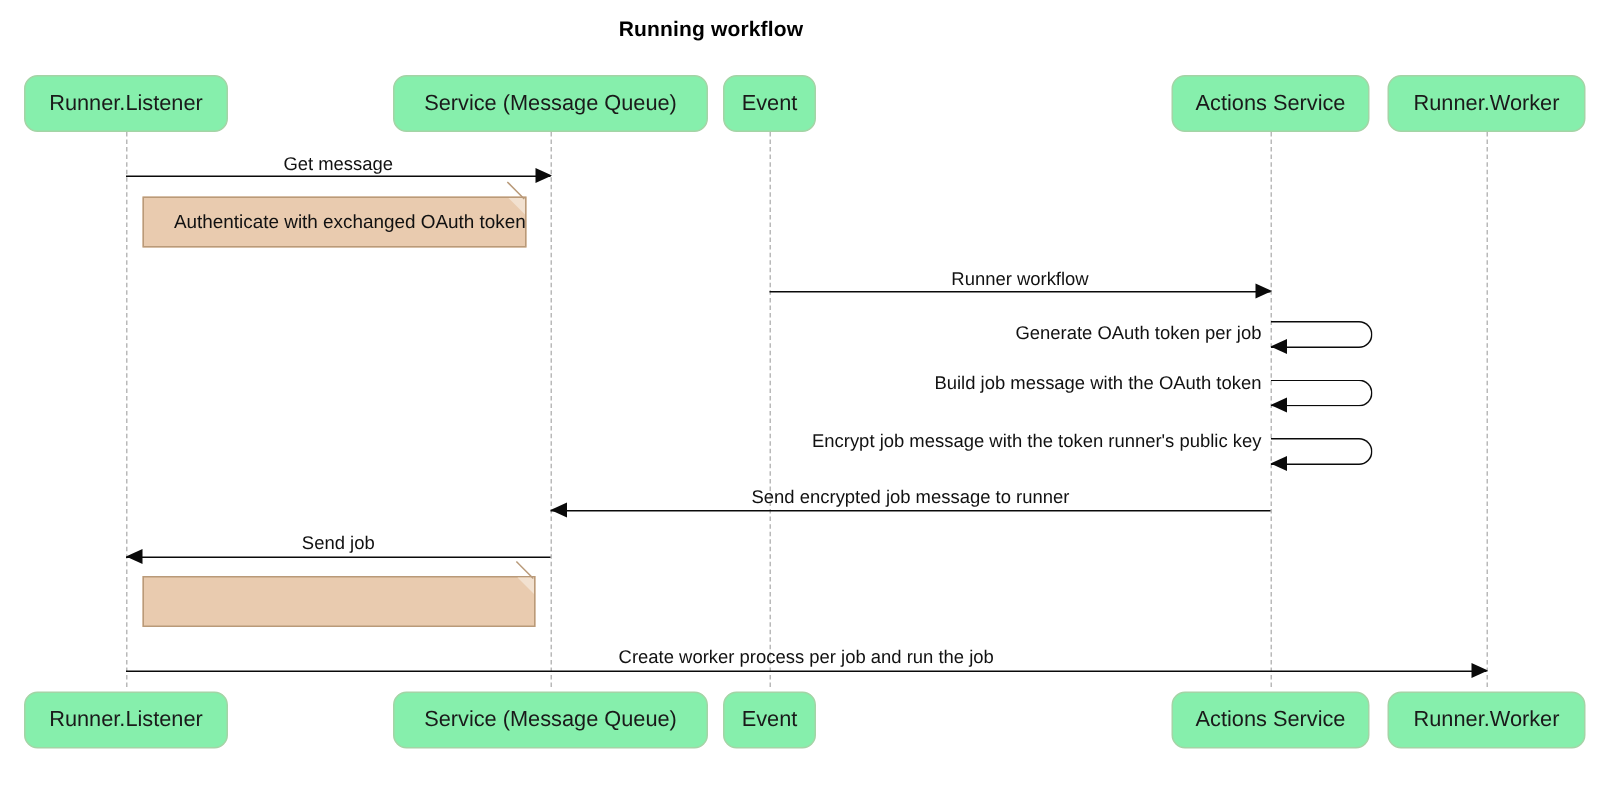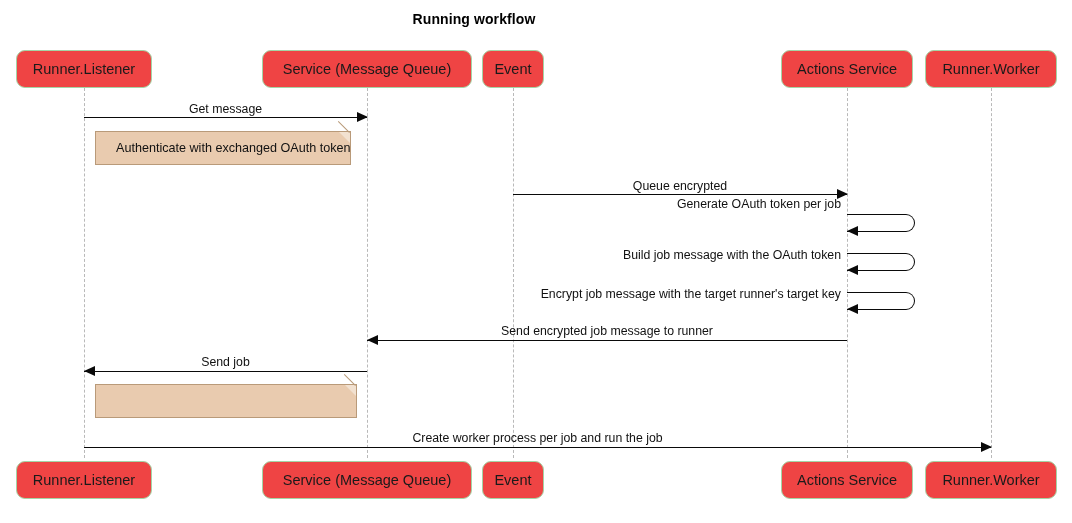--- a/index.html
+++ b/index.html
@@ -27,21 +27,21 @@
     font-size: 14px;
     font-weight: bold;
     color: #000000;
     letter-spacing: 0.1px;
   }
 
   
   .participant {
     position: absolute;
     box-sizing: border-box;
-    background: #ef4444;
+    background: #86efac;
     border: 1px solid #a4d4a6;
     border-radius: 9px;
     height: 38px;
     line-height: 36px;
     text-align: center;
     font-size: 14.5px;
     color: #1a1a1a;
     white-space: nowrap;
   }
 
@@ -147,33 +147,33 @@
   <div class="msg-label center" style="left:84px; top:102px; width:283px;">Get message</div>
   <div class="msg" style="left:84px; top:117px; width:283px;"></div>
   <div class="arrowhead right" style="left:357px; top:112px;"></div>
 
   <div class="note" style="left:95px; top:131px; width:256px; height:34px;">
     <span>Authenticate with exchanged OAuth token</span>
     <span class="note-fold"></span>
     <span class="note-fold-edge"></span>
   </div>
 
-  <div class="msg-label center" style="left:513px; top:179px; width:334px;">Queue encrypted</div>
+  <div class="msg-label center" style="left:513px; top:179px; width:334px;">Runner workflow</div>
   <div class="msg" style="left:513px; top:194px; width:334px;"></div>
   <div class="arrowhead right" style="left:837px; top:189px;"></div>
 
-  <div class="msg-label rightalign" style="left:447px; top:197px; width:394px;">Generate OAuth token per job</div>
+  <div class="msg-label rightalign" style="left:447px; top:215px; width:394px;">Generate OAuth token per job</div>
   <div class="selfloop" style="left:847px; top:214px; width:68px; height:18px;"></div>
   <div class="arrowhead left" style="left:847px; top:226px;"></div>
 
   <div class="msg-label rightalign" style="left:447px; top:248px; width:394px;">Build job message with the OAuth token</div>
   <div class="selfloop" style="left:847px; top:253px; width:68px; height:18px;"></div>
   <div class="arrowhead left" style="left:847px; top:265px;"></div>
 
-  <div class="msg-label rightalign" style="left:407px; top:287px; width:434px;">Encrypt job message with the target runner's target key</div>
+  <div class="msg-label rightalign" style="left:407px; top:287px; width:434px;">Encrypt job message with the token runner's public key</div>
   <div class="selfloop" style="left:847px; top:292px; width:68px; height:18px;"></div>
   <div class="arrowhead left" style="left:847px; top:304px;"></div>
 
   <div class="msg-label center" style="left:367px; top:324px; width:480px;">Send encrypted job message to runner</div>
   <div class="msg" style="left:367px; top:340px; width:480px;"></div>
   <div class="arrowhead left" style="left:367px; top:335px;"></div>
 
   <div class="msg-label center" style="left:84px; top:355px; width:283px;">Send job</div>
   <div class="msg" style="left:84px; top:371px; width:283px;"></div>
   <div class="arrowhead left" style="left:84px; top:366px;"></div>

